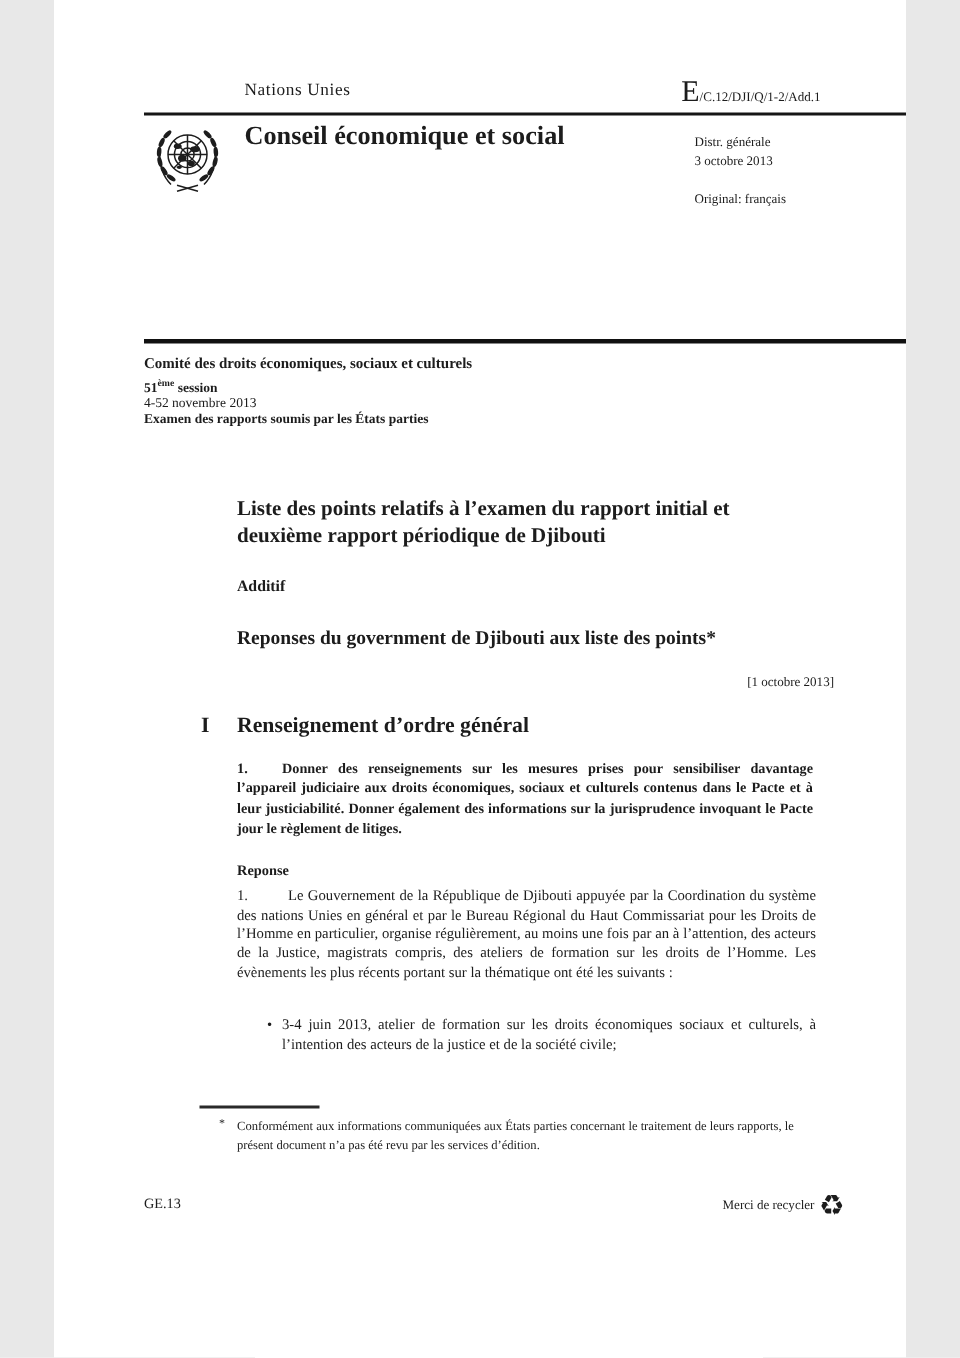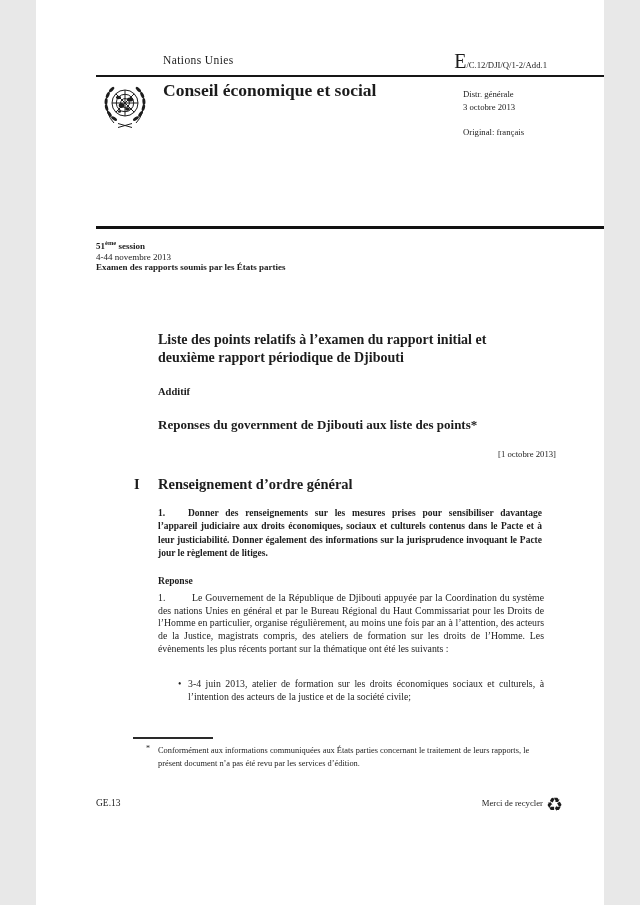--- a/index.html
+++ b/index.html
@@ -118,22 +118,23 @@
 
   <div class="abs distr-block">
     <div>Distr. générale</div>
     <div>3 octobre 2013</div>
   </div>
   <div class="abs original-line">Original: français</div>
 
   <div class="abs rule-thick"></div>
 
   <div class="abs session-block">
+    <div class="committee">Comité des droits économiques, sociaux et culturels</div>
     <div class="bold-line"><span>51</span><sup>ème</sup><span> session</span></div>
-    <div>4-44 novembre 2013</div>
+    <div>4-52 novembre 2013</div>
     <div class="bold-line">Examen des rapports soumis par les États parties</div>
   </div>
 
   <div class="abs main-title">
     <div>Liste des points relatifs à l’examen du rapport initial et</div>
     <div>deuxième rapport périodique de Djibouti</div>
   </div>
   <div class="abs additif">Additif</div>
   <div class="abs subtitle">Reponses du government de Djibouti aux liste des points*</div>
   <div class="abs received-date">[1 octobre 2013]</div>

